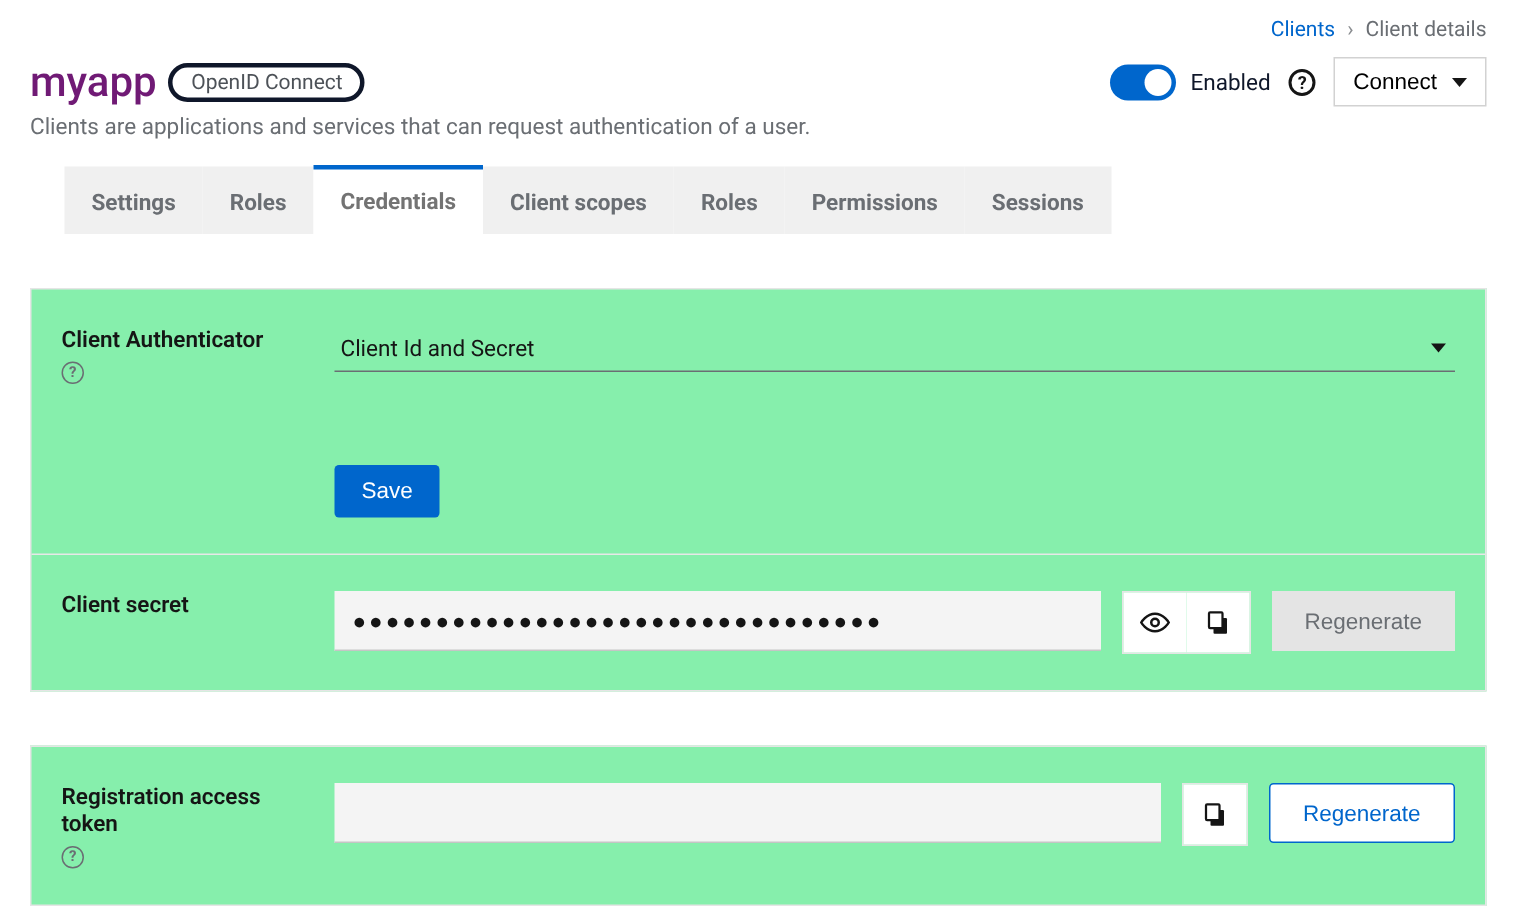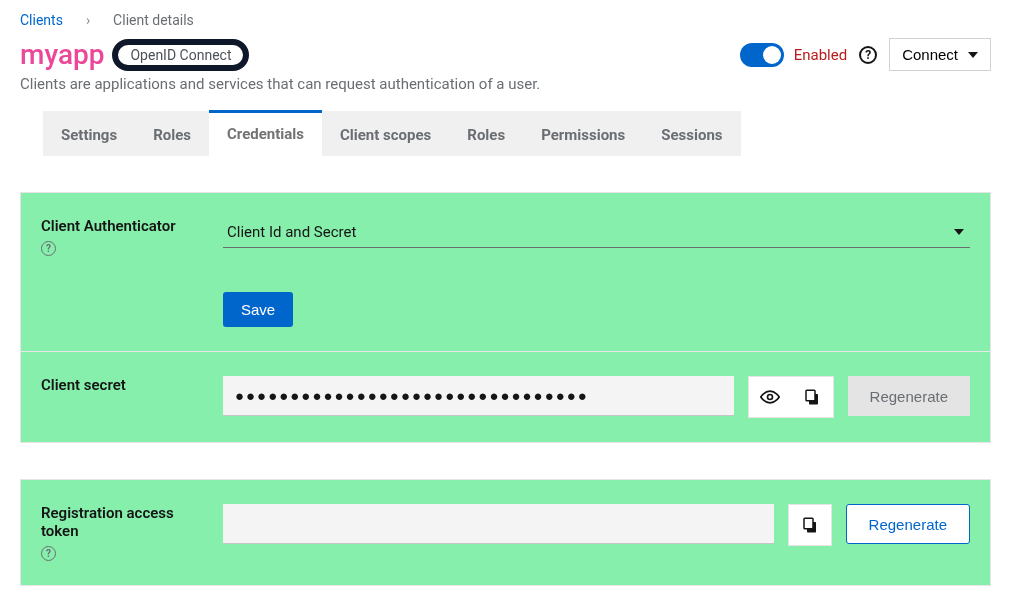--- a/index.html
+++ b/index.html
@@ -7,42 +7,42 @@
     font-family: -apple-system, BlinkMacSystemFont, "Segoe UI", Roboto, "Helvetica Neue", Arial, sans-serif;
     font-size: 15px;
     color: #151515;
     background: #fff;
     width: 1011px;
     height: 611px;
     overflow: hidden;
   }
   .page { padding: 12px 20px 0 20px; }
 
-  .breadcrumb { display: flex; align-items: center; gap: 23px; font-size: 14px; color: #6a6e73; margin-bottom: 10px; }
+  .breadcrumb { display: flex; align-items: center; gap: 8px; font-size: 14px; color: #6a6e73; margin-bottom: 10px; justify-content: flex-end; }
   .breadcrumb a { color: #0066cc; text-decoration: none; cursor: pointer; }
   .breadcrumb .sep { color: #8a8d90; }
 
   .header-row { display: flex; align-items: center; justify-content: space-between; margin-bottom: 4px; }
   .header-left { display: flex; align-items: center; gap: 8px; }
-  h1 { font-size: 28px; font-weight: 500; color: #ec4899; }
+  h1 { font-size: 28px; font-weight: 500; color: #701a75; }
   .badge {
-    border: 6px solid #0f172a; border-radius: 16px; padding: 2px 12px;
+    border: 3px solid #0f172a; border-radius: 16px; padding: 2px 12px;
     font-size: 14px; color: #4d5258; background: #fff;
   }
   .header-right { display: flex; align-items: center; gap: 12px; }
   .toggle-wrap { display: flex; align-items: center; gap: 10px; }
   .toggle {
     width: 44px; height: 24px; background: #0066cc; border-radius: 12px;
     position: relative; cursor: pointer;
   }
   .toggle .knob {
     position: absolute; right: 3px; top: 3px; width: 18px; height: 18px;
     background: #fff; border-radius: 50%;
   }
-  .toggle-label { font-size: 15px; color: #b91c1c; }
+  .toggle-label { font-size: 15px; color: #0f172a; }
   .help-icon {
     width: 18px; height: 18px; border: 2px solid #151515; border-radius: 50%;
     display: inline-flex; align-items: center; justify-content: center;
     font-weight: 700; font-size: 12px; color: #151515; cursor: pointer;
   }
   .help-icon.small { width: 15px; height: 15px; border-width: 1.5px; font-size: 10px; color:#6a6e73; border-color:#6a6e73; }
   .action-btn {
     border: 1px solid #d2d2d2; background: #fff; padding: 7px 12px;
     font-size: 15px; display: flex; align-items: center; gap: 10px; cursor: pointer;
   }
@@ -61,21 +61,21 @@
   .tab.active { background: #fff; color: #737373; border-top: 3px solid #0066cc; margin-top:-1px; }
 
   .content { padding: 0 0 0 0; }
   .card {
     border: 1px solid #e5e5e5; margin: 36px 0 12px 0; background: #86efac;
   }
   .section { padding: 24px 20px; display: flex; gap: 20px; align-items: flex-start; }
   .section + .section { border-top: 1px solid #e8e8e8; }
   .label-col { width: 162px; font-size: 15px; color: #151515; font-weight: 600; display:flex; flex-direction:column; gap:6px; }
   .label-col .lbl-row { display:flex; align-items:center; gap:6px; flex-wrap:wrap; font-weight:600;}
-  .field-col { flex: 1; display: flex; flex-direction: column; gap: 44px; }
+  .field-col { flex: 1; display: flex; flex-direction: column; gap: 62px; }
 
   .select-underline {
     position: relative; border-bottom: 1px solid #6a6e73; padding: 6px 24px 6px 4px;
     cursor: pointer; font-size: 15px; color: #151515;
   }
   .select-underline .caret { position: absolute; right: 6px; top: 50%; transform: translateY(-50%); }
 
   .btn-primary {
     background: #0066cc; color: #fff; border: none; padding: 9px 18px;
     font-size: 15px; cursor: pointer; border-radius: 3px; align-self: flex-start;

